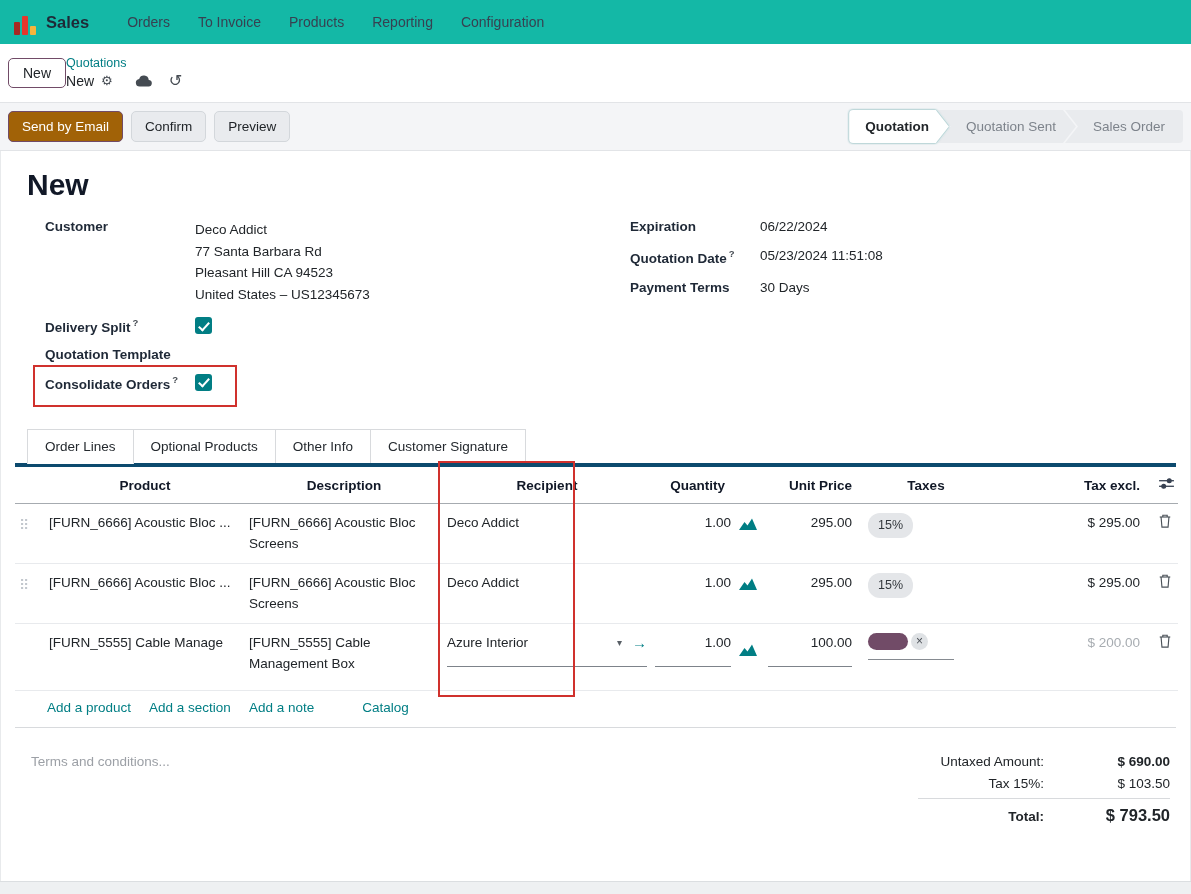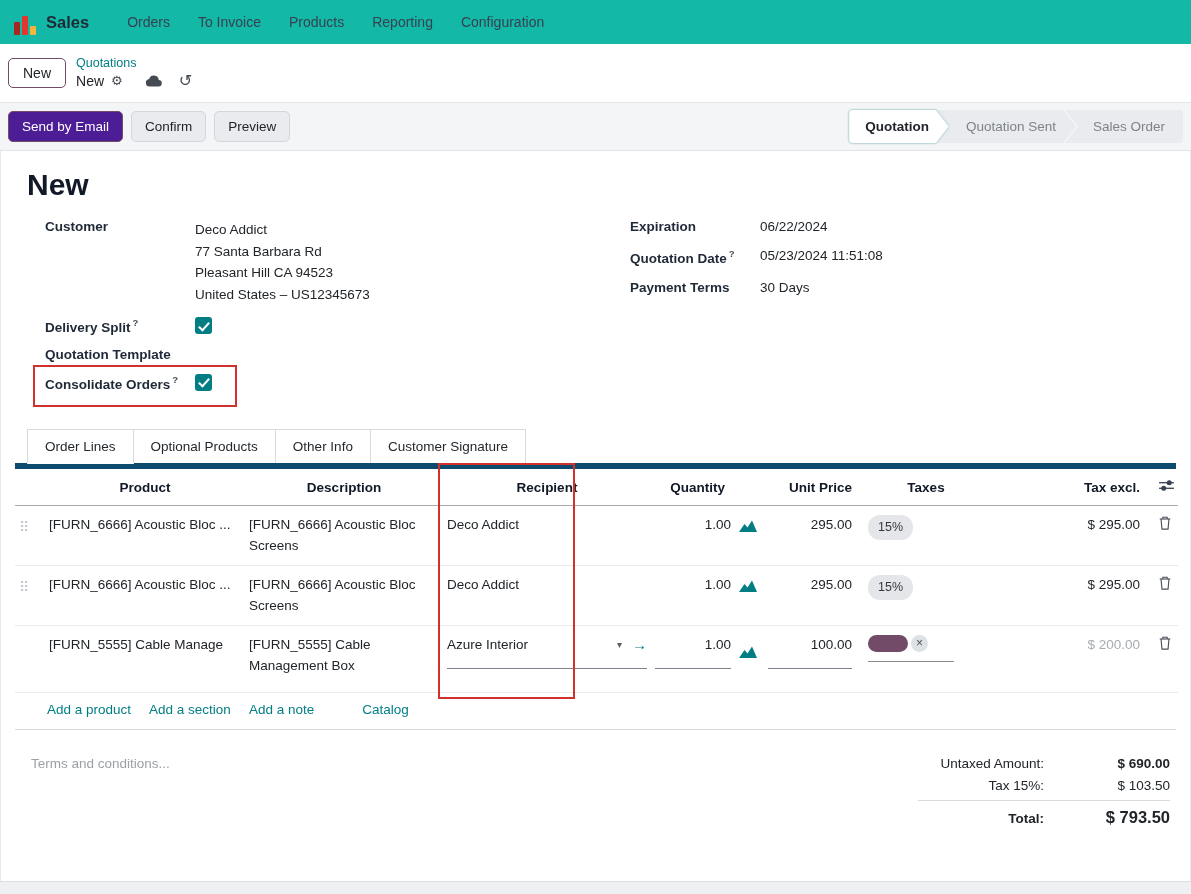--- a/index.html
+++ b/index.html
@@ -20,33 +20,33 @@
   .logo .b2 { height:19px; background:#e4372c; }
   .logo .b3 { height:9px;  background:#f6b53c; }
   .brand { font-size:16.5px; font-weight:700; color:#1f2937; margin:0 38px 0 9px; cursor:pointer; }
   .menu { display:flex; gap:28px; }
   .menu-item { font-size:14px; color:#374151; cursor:pointer; }
 
   
   .crumbbar { height:58px; display:flex; align-items:center; padding:0 8px; background:#fff; }
   .new-btn { border:1px solid #714B67; background:#fff; color:#212529; font-size:14px;
              padding:6px 14px; border-radius:5px; cursor:pointer; font-family:inherit; }
-  .bc { margin-left:10px; display:flex; flex-direction:column; justify-content:flex-end; line-height:1.15; }
+  .bc { margin-left:0; display:flex; flex-direction:column; justify-content:flex-end; line-height:1.15; }
   .bc-parent { color:#017E84; font-size:12.5px; text-decoration:none; cursor:pointer; margin-bottom:2px; }
   .bc-row { display:flex; align-items:center; }
   .bc-current { font-size:14px; color:#212529; }
   .gear-ic { font-size:13px; color:#454b52; margin-left:7px; cursor:pointer; }
   .cloud-ic { margin-left:22px; cursor:pointer; display:inline-flex; }
   .undo-ic { font-size:16px; color:#454b52; margin-left:17px; cursor:pointer; }
 
   
   .actionbar { height:49px; background:#f4f5f7; border-top:1px solid #e2e4e7; border-bottom:1px solid #e2e4e7;
                display:flex; align-items:center; padding:0 8px; }
   .btn { font-family:inherit; font-size:13.5px; border-radius:5px; padding:7px 13px; cursor:pointer; margin-right:8px; }
-  .btn-primary { background:#4c1d95; border:1px solid #714B67; color:#fff; }
+  .btn-primary { background:#a16207; border:1px solid #714B67; color:#fff; }
   .btn-secondary { background:#e9ebee; border:1px solid #d3d7db; color:#212529; }
 
   .steps { margin-left:auto; display:flex; align-items:center; }
   .step-w { position:relative; }
   .step-w + .step-w { margin-left:-11px; }
   .step-w.z3 { z-index:3; } .step-w.z2 { z-index:2; } .step-w.z1 { z-index:1; }
   .step-w.active { filter:drop-shadow(0 0 1.2px rgba(2,110,115,0.65)); }
   .step { height:33px; display:flex; align-items:center; background:#e9ebee; color:#7d838b;
           font-size:13.5px; cursor:pointer; }
   .step-w.active .step { background:#fff; color:#22262a; font-weight:600; }
@@ -77,21 +77,21 @@
   .checkbox { width:17px; height:17px; background:#017E84; border-radius:3px; position:relative;
               display:inline-block; cursor:pointer; }
   .checkbox::after { content:""; position:absolute; left:6px; top:2.5px; width:4px; height:9px;
               border:solid #fff; border-width:0 2px 2px 0; transform:rotate(42deg); }
 
   .frow.consolidate { margin-bottom:14px; }
   .ann { position:absolute; border:2px solid #D0312D; pointer-events:none; }
   .ann-consolidate { left:-12px; top:-9px; width:204px; height:42px; }
 
   
-  .tabs { display:flex; align-items:flex-end; border-bottom:6px solid #0c4a6e; padding-left:12px; margin-top:24px; }
+  .tabs { display:flex; align-items:flex-end; border-bottom:4px solid #0c4a6e; padding-left:12px; margin-top:24px; }
   .tab { padding:9px 17px; border:1px solid #d8dadd; border-bottom:none; color:#24292e; cursor:pointer; background:#fff; }
   .tab + .tab { margin-left:-1px; }
   .tab.active { position:relative; z-index:2; margin-bottom:-1px; border-bottom:1px solid #fff; font-weight:500; }
 
   
   .table-wrap { position:relative; }
   .ann-recipient { left:423px; top:-6px; width:137px; height:236px; z-index:5; }
   table { width:100%; border-collapse:collapse; table-layout:fixed; }
   thead th { text-align:center; font-weight:600; color:#111827; padding:10px 4px; border-bottom:1px solid #a6abb0; }
   th.num, td.num { text-align:right; }

